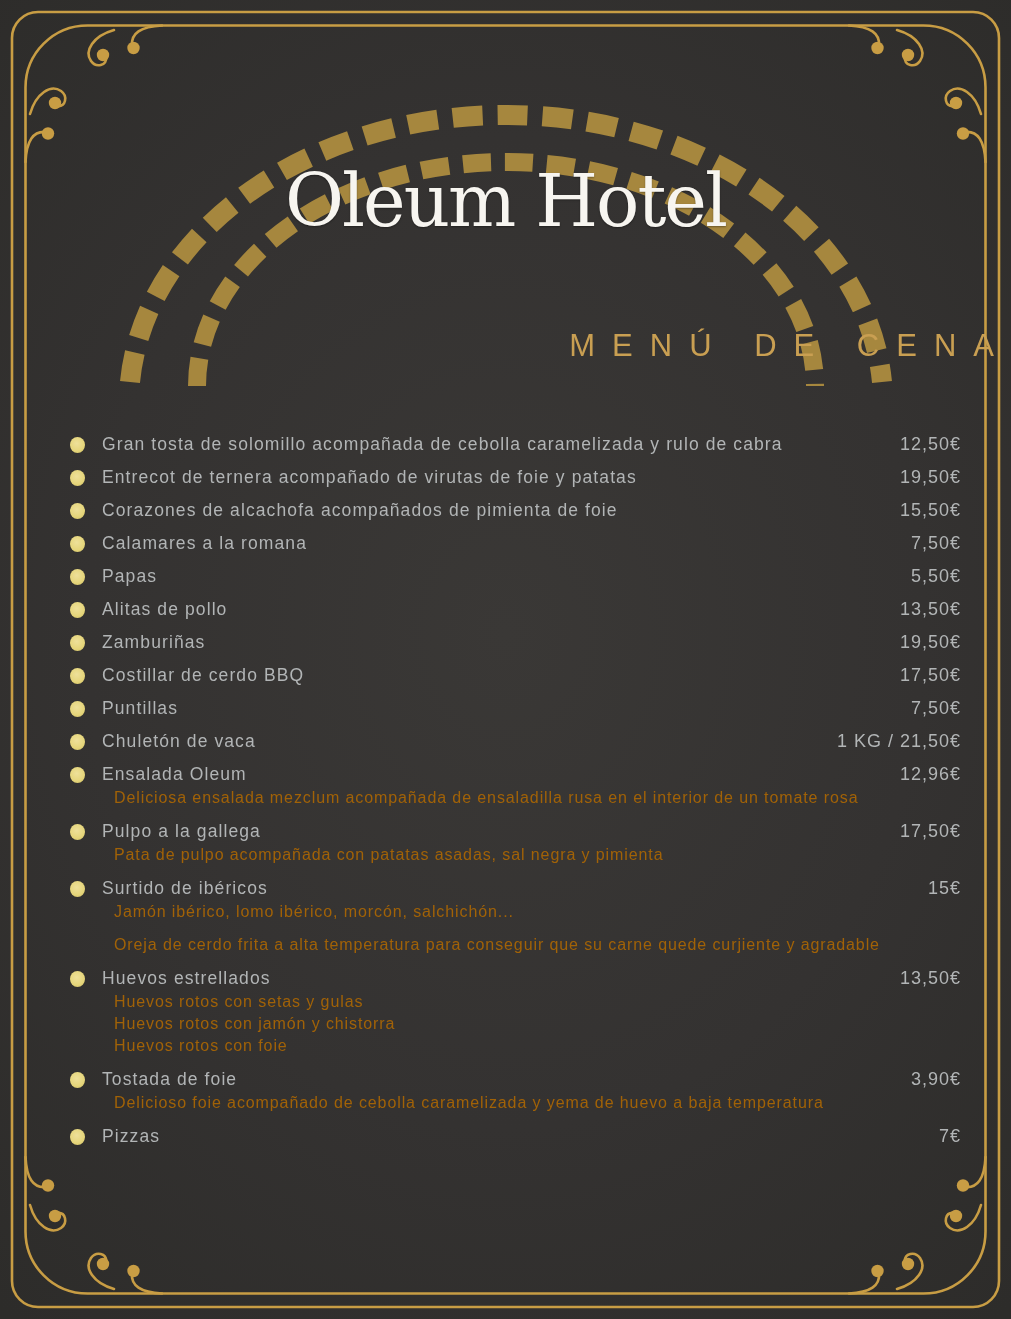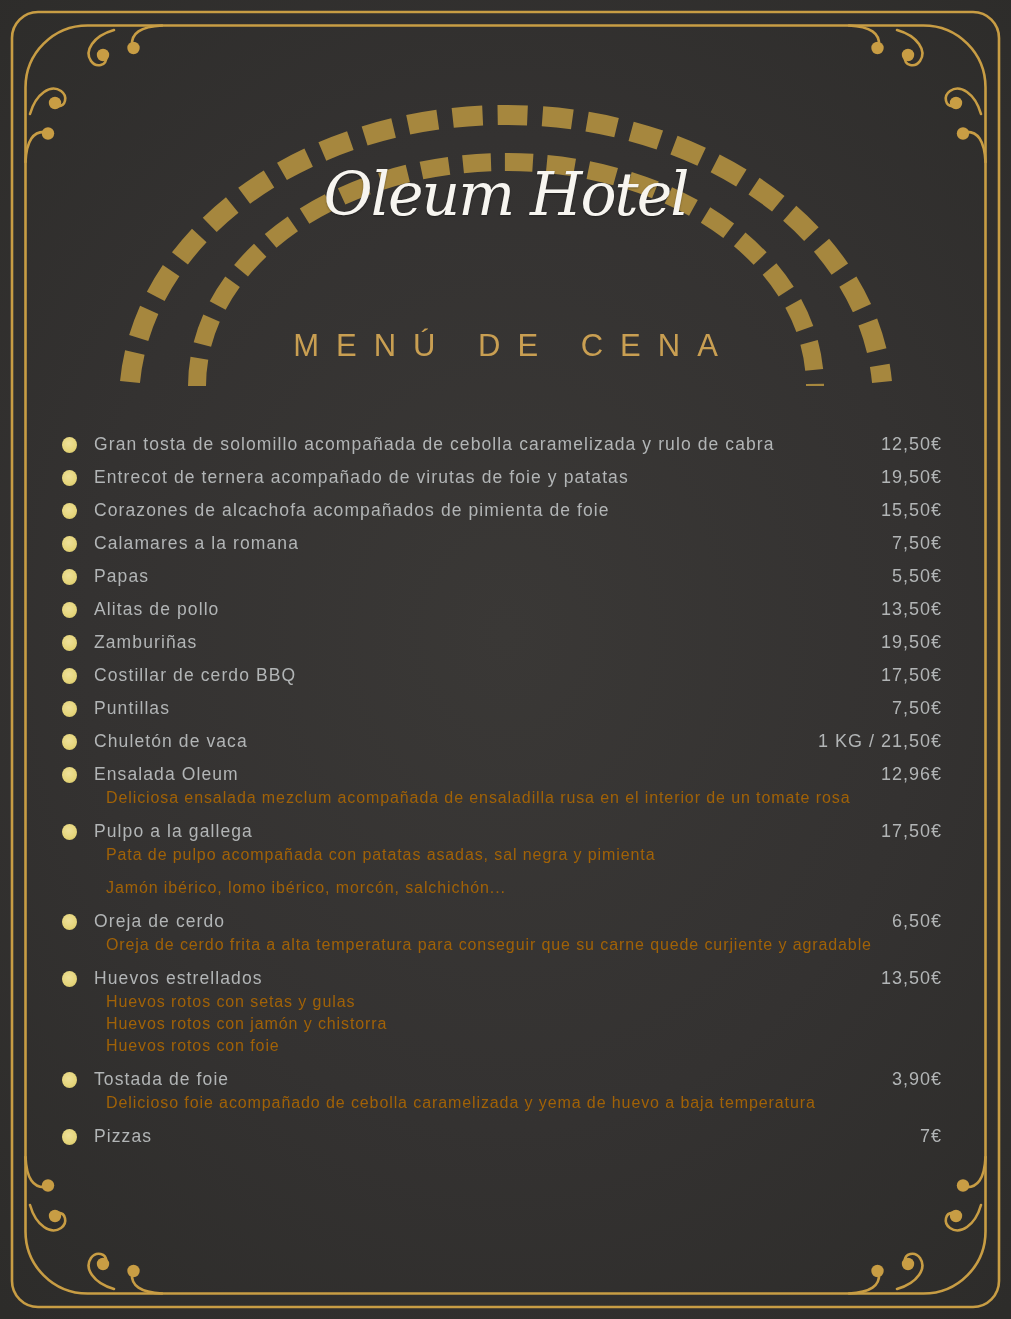--- a/index.html
+++ b/index.html
@@ -10,35 +10,36 @@
     -webkit-font-smoothing:antialiased;
   }
   .page{position:absolute;inset:0;}
   svg.ornament{position:absolute;inset:0;pointer-events:none;}
 
   
   .header{position:relative;height:418px;}
   .hotel-name{
     position:absolute;top:158px;left:0;right:0;margin:0;
     text-align:center;
-    font-family:"DejaVu Serif", serif;font-style:italic;font-weight:400;
-    font-size:60px;line-height:1.2;color:#f7f5f0;letter-spacing:-2px;
+    font-family:"DejaVu Serif", serif;font-weight:400;
+    font-size:72px;line-height:1.2;color:#f7f5f0;letter-spacing:-2px;
     text-shadow:0 1px 2px rgba(0,0,0,.35);
   }
   .menu-title{
     position:absolute;top:328px;left:0;right:0;margin:0;
-    text-align:center;
+    text-align:right;
     font-size:31px;font-weight:400;color:#c99f52;
     letter-spacing:17px;text-indent:17px;
   }
 
   
   .menu-list{
     position:relative;z-index:2;
-    padding:16px 69px 0 62px;
+    padding:16px 50px 0 62px;
+    margin-left:8px;
   }
   .menu-item{margin-bottom:12px;}
   .menu-item.has-desc{margin-top:5px;margin-bottom:14px;}
   .item-row{display:flex;align-items:flex-start;}
   .bullet{
     width:15px;height:16px;border-radius:50%;
     background:radial-gradient(circle at 45% 40%, #eee09a 0%, #e5d57a 60%, #c9b95f 100%);
     margin:3px 17px 0 0;flex-shrink:0;
   }
   .item-name{
@@ -206,31 +207,31 @@
       <span class="bullet"></span>
       <span class="item-name">Pulpo a la gallega</span>
       <span class="item-price">17,50€</span>
     </div>
     <div class="descs">
           <div class="item-desc">Pata de pulpo acompañada con patatas asadas, sal negra y pimienta</div>
         </div>
   </div>
 
   <div class="menu-item has-desc">
+    <div class="item-row">
+      <span class="bullet"></span>
+      <span class="item-name">Surtido de ibéricos</span>
+      <span class="item-price">15€</span>
+    </div>
     <div class="descs">
           <div class="item-desc">Jamón ibérico, lomo ibérico, morcón, salchichón...</div>
         </div>
   </div>
 
   <div class="menu-item has-desc">
-    <div class="item-row">
-      <span class="bullet"></span>
-      <span class="item-name">Oreja de cerdo</span>
-      <span class="item-price">6,50€</span>
-    </div>
     <div class="descs">
           <div class="item-desc">Oreja de cerdo frita a alta temperatura para conseguir que su carne quede curjiente y agradable</div>
         </div>
   </div>
 
   <div class="menu-item has-desc">
     <div class="item-row">
       <span class="bullet"></span>
       <span class="item-name">Huevos estrellados</span>
       <span class="item-price">13,50€</span>

